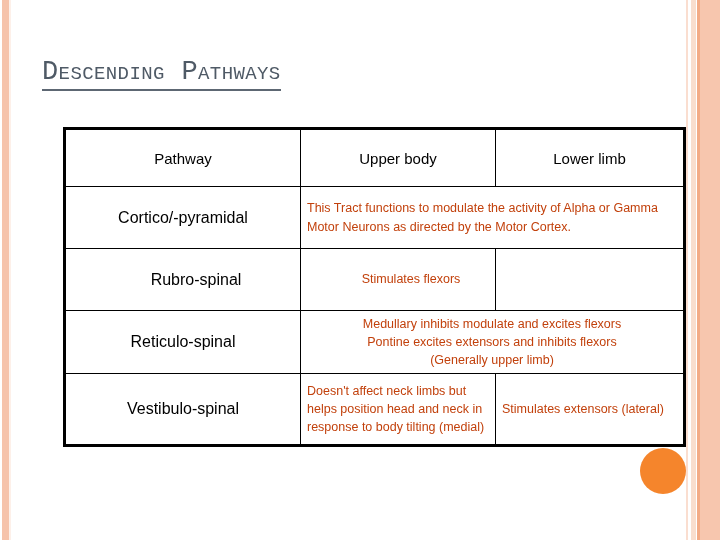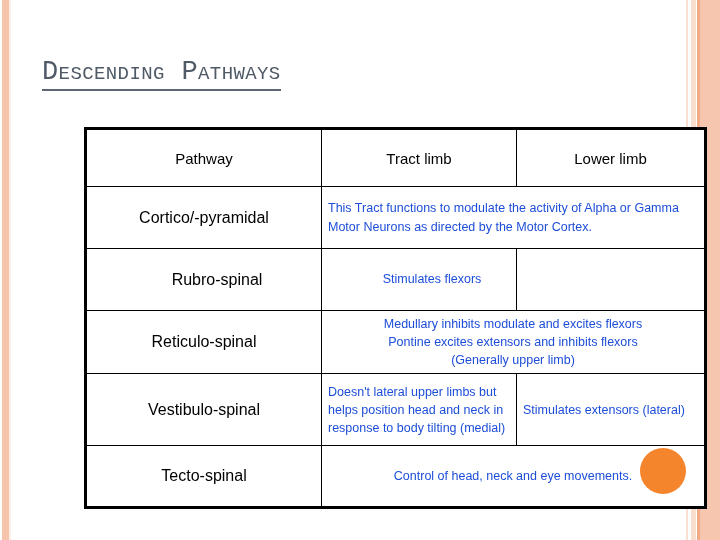--- a/index.html
+++ b/index.html
@@ -53,21 +53,20 @@
 
   
   .pathways-table {
     position: absolute;
     left: 63px;
     top: 127px;
     width: 620px;
     border-collapse: collapse;
     table-layout: fixed;
     background: #ffffff;
-    margin-left: 21px;
   }
   .pathways-table td,
   .pathways-table th {
     border: 1.5px solid #000000;
     vertical-align: middle;
     padding: 4px 6px;
     box-sizing: border-box;
   }
   .pathways-table {
     border: 3px solid #000000;
@@ -83,21 +82,21 @@
     font-weight: normal;
     height: 58px;
   }
   .pathway-cell {
     text-align: center;
     font-size: 16px;
     color: #000000;
   }
   .desc-cell {
     font-size: 12.5px;
-    color: #1d4ed8;
+    color: #c2410c;
     line-height: 1.45;
   }
   .desc-left   { text-align: left; }
   .desc-center { text-align: center; }
 
   .row-cortico    td { height: 62px; }
   .row-rubro      td { height: 62px; padding-left: 32px; }
   .row-reticulo   td { height: 62px; }
   .row-vestibulo  td { height: 72px; }
   .row-tecto      td { height: 62px; }
@@ -131,21 +130,21 @@
 
   <table class="pathways-table">
     <colgroup>
       <col class="col-pathway">
       <col class="col-upper">
       <col class="col-lower">
     </colgroup>
     <thead>
       <tr>
         <th class="hdr-cell">Pathway</th>
-        <th class="hdr-cell">Tract limb</th>
+        <th class="hdr-cell">Upper body</th>
         <th class="hdr-cell">Lower limb</th>
       </tr>
     </thead>
     <tbody>
 
       <tr class="row-cortico">
         <td class="pathway-cell">Cortico/-pyramidal</td>
         <td class="desc-cell desc-left" colspan="2">This Tract functions to modulate the activity of Alpha or Gamma Motor Neurons as directed by the Motor Cortex.</td>
       </tr>
 
@@ -159,27 +158,23 @@
         <td class="pathway-cell">Reticulo-spinal</td>
         <td class="desc-cell desc-center" colspan="2">
           <span class="line">Medullary inhibits modulate and excites flexors</span>
           <span class="line">Pontine excites extensors and inhibits flexors</span>
           <span class="line">(Generally upper limb)</span>
         </td>
       </tr>
 
       <tr class="row-vestibulo">
         <td class="pathway-cell">Vestibulo-spinal</td>
-        <td class="desc-cell desc-left">Doesn't lateral upper limbs but helps position head and neck in response to body tilting (medial)</td>
+        <td class="desc-cell desc-left">Doesn't affect neck limbs but helps position head and neck in response to body tilting (medial)</td>
         <td class="desc-cell desc-left">Stimulates extensors (lateral)</td>
       </tr>
 
-      <tr class="row-tecto">
-        <td class="pathway-cell">Tecto-spinal</td>
-        <td class="desc-cell desc-center" colspan="2">Control of head, neck and eye movements.</td>
-      </tr>
 
     </tbody>
   </table>
 
   <div class="orange-bullet"></div>
 
 </div>
 
 </body></html>

